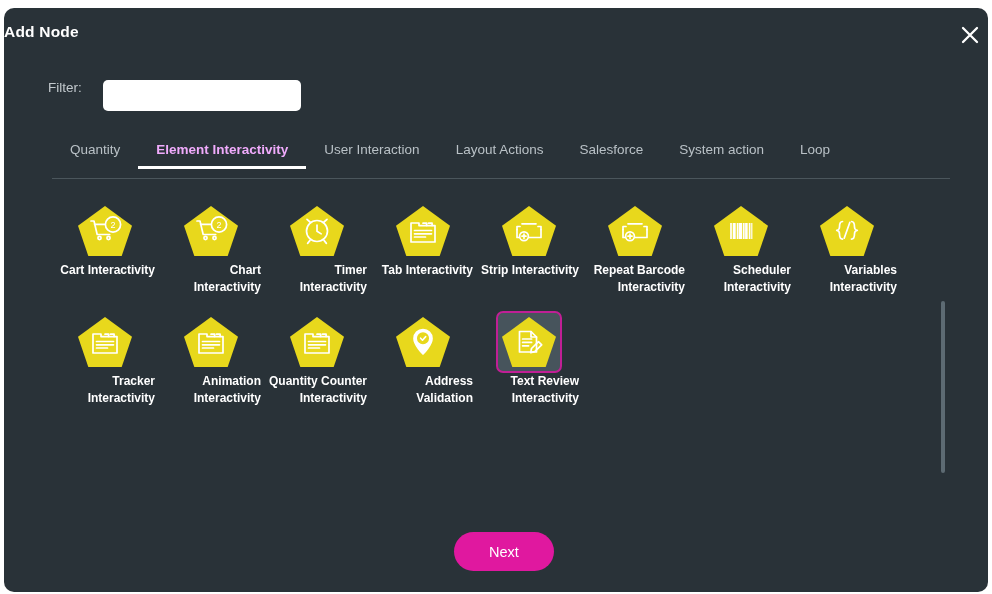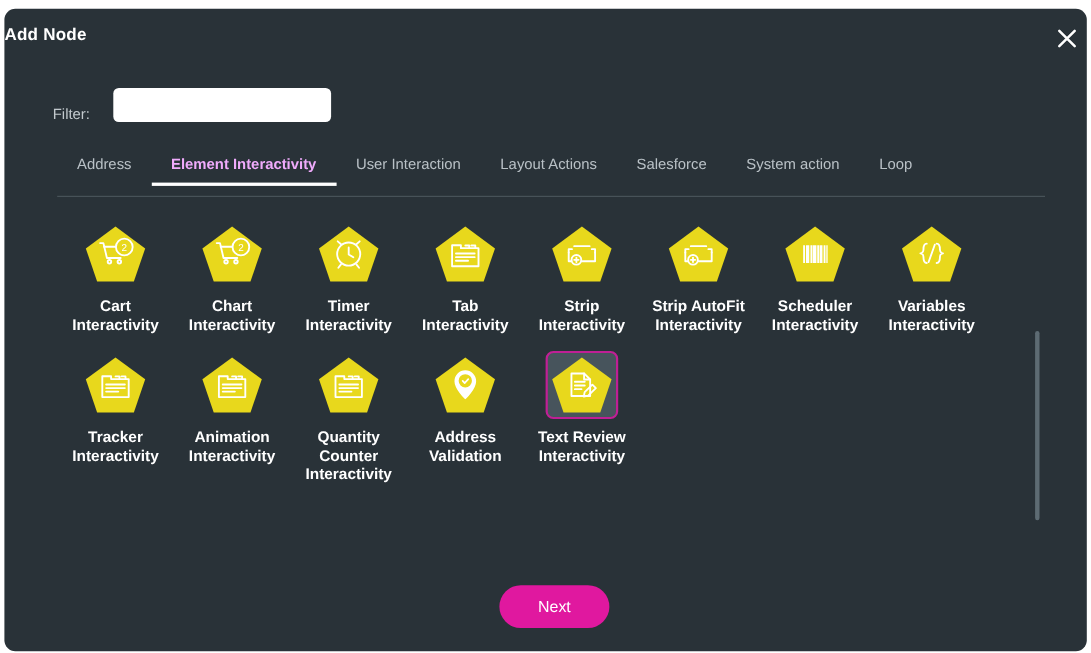--- a/index.html
+++ b/index.html
@@ -62,21 +62,21 @@
     border: none;
   }
   .close-btn svg { display: block; }
 
   
   .filter-row {
     position: absolute;
     left: 44px;
     top: 72px;
     display: flex;
-    align-items: flex-end;
+    align-items: flex-start;
     gap: 21px;
   }
   .filter-label {
     font-size: 13.5px;
     color: #c2c9cd;
   }
   .filter-input {
     width: 198px;
     height: 31px;
     border: none;
@@ -163,24 +163,24 @@
     align-items: center;
     justify-content: center;
     border-radius: 7px;
     border: 2px solid transparent;
   }
   .node.selected .node-icon-box {
     border-color: #c01f95;
     background: #47545c;
   }
   .node-label {
-    margin-top: 8px;
+    margin-top: 0;
     width: 100px;
-    text-align: center;
-    font-size: 14px;
+    text-align: right;
+    font-size: 12px;
     font-weight: bold;
     line-height: 16.5px;
     color: #ffffff;
   }
   .info-badge {
     margin-top: 4px;
     width: 13px;
     height: 13px;
     border-radius: 50%;
     background: #4e5a61;
@@ -245,21 +245,21 @@
         </span>
       </button>
     </div>
 
     <div class="filter-row">
       <span class="filter-label">Filter:</span>
       <input class="filter-input" type="text" placeholder="" style="">
     </div>
 
     <div class="tabs">
-        <button class="tab">Address</button>
+        <button class="tab">Quantity</button>
         <button class="tab active">Element Interactivity</button>
         <button class="tab">User Interaction</button>
         <button class="tab">Layout Actions</button>
         <button class="tab">Salesforce</button>
         <button class="tab">System action</button>
         <button class="tab">Loop</button>
       </div>
     <div class="tabs-rule"></div>
 
     <div class="grid-wrap">
@@ -346,21 +346,21 @@
                 <path d="M29 2 L56 21.8 L45.7 52 L12.3 52 L2 21.8 Z" fill="#E8D81C"></path>
                 <g stroke="#fff" fill="none" stroke-width="1.7" stroke-linecap="round" stroke-linejoin="round">
                   <path d="M20 22.5 h-3 v3 M38 22.5 h3 v3"></path>
                   <path d="M41 25.5 v8 h-24 v-8"></path>
                   <path d="M22 19.8 h14"></path>
                   <circle cx="24" cy="32.2" r="4.4" fill="#E8D81C" stroke="#fff" stroke-width="1.7"></circle>
                   <path d="M24 30.2 v4 M22 32.2 h4"></path>
                 </g>
               </svg>
             </div>
-            <div class="node-label">Strip AutoFit Interactivity</div>
+            <div class="node-label">Repeat Barcode Interactivity</div>
           </div>
           <div class="node">
             <div class="node-icon-box">
               <svg width="58" height="54" viewBox="0 0 58 54">
                 <path d="M29 2 L56 21.8 L45.7 52 L12.3 52 L2 21.8 Z" fill="#E8D81C"></path>
                 <g stroke="#fff" stroke-width="1.7">
                   <path d="M19 19 v16"></path>
                   <path d="M22.2 19 v16" stroke-width="3"></path>
                   <path d="M25.6 19 v16"></path>
                   <path d="M28.5 19 v16" stroke-width="3.4"></path>

